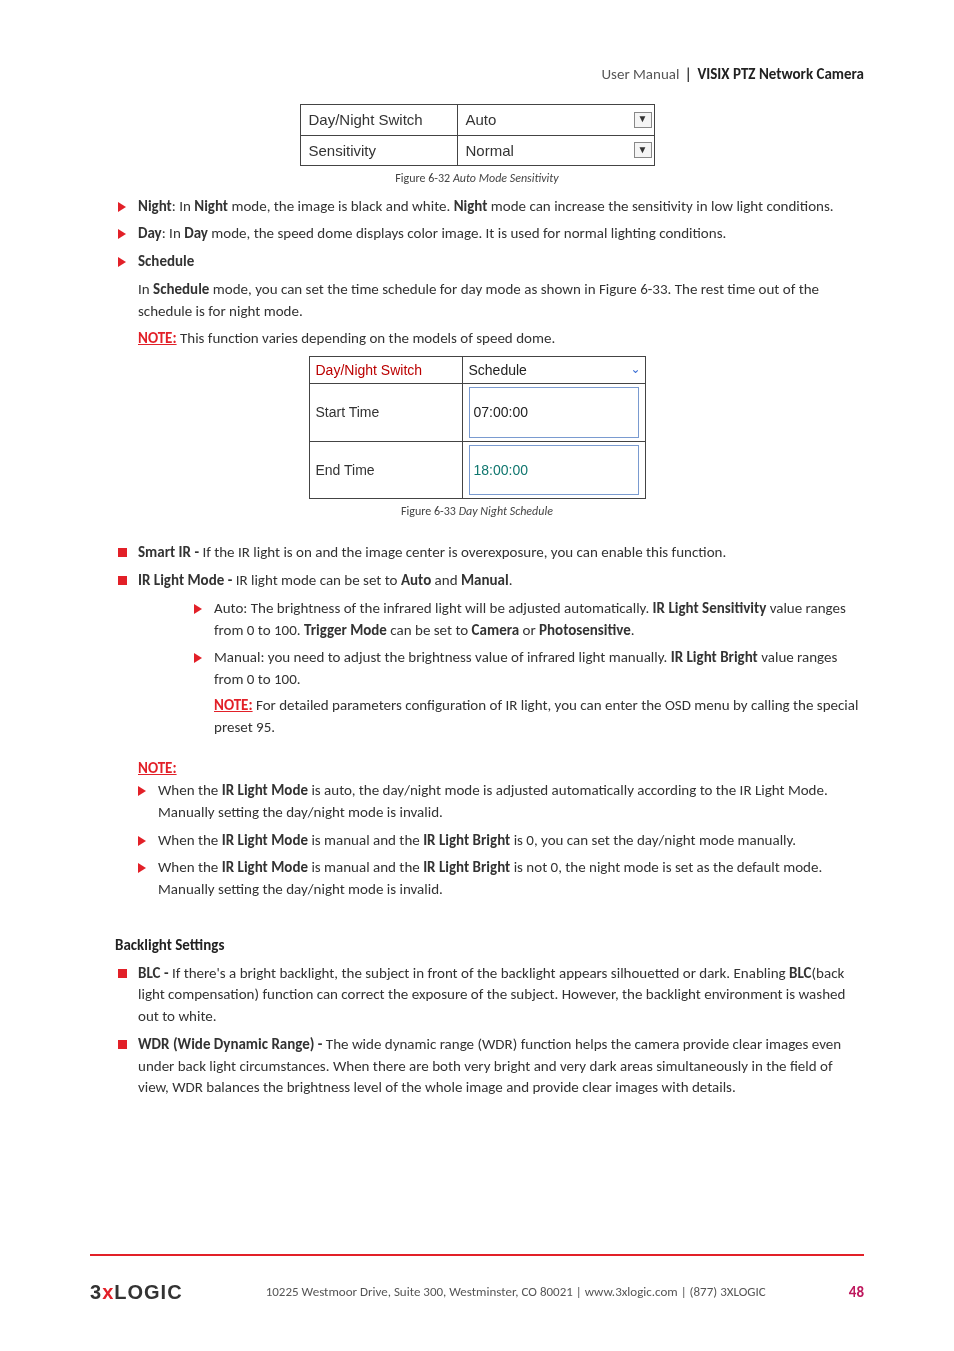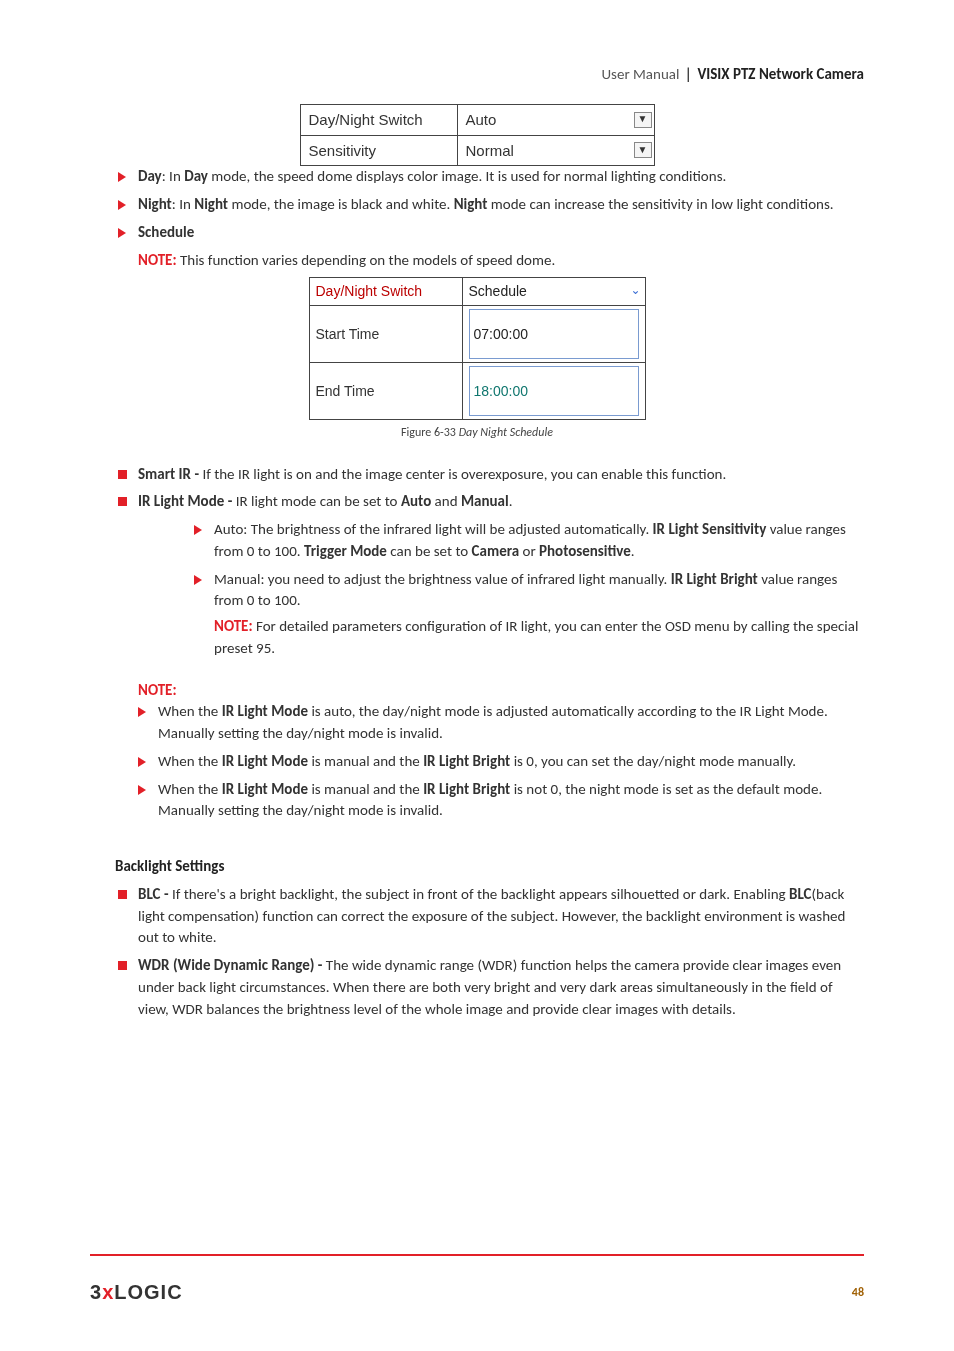--- a/index.html
+++ b/index.html
@@ -87,21 +87,21 @@
     background:#e22028;
   }
   ul.nested {
     margin-left: 28px;
   }
   .indented-para {
     margin-left: 48px;
     margin-bottom:6px;
   }
   .b { font-weight:700; }
-  .note-red { color:#e22028; font-weight:700; }
+  .note-red { color:#e22028; font-weight:700;text-decoration:underline; }
   .heading { font-weight:700; margin:14px 0 6px 0; color:#222;padding-left:25px; }
 
   
   .sched-table {
     border-collapse:collapse;
     margin:6px auto 2px auto;
   }
   .sched-table td {
     border:1px solid #444;
     padding:3px 6px;
@@ -124,21 +124,21 @@
   .footer {
     position:absolute;
     bottom:44px; left:90px; right:90px;
     border-top:2px solid #e22028;
     padding-top:22px;
     display:flex;
     align-items:center;
     justify-content:space-between;
     font-size:13px; color:#555;
   }
-  .footer .pg { color:#a16207; font-weight:700; font-size:12px; }
+  .footer .pg { color:#be185d; font-weight:700; font-size:15px; }
 
   
   .logo { font-family: Arial, sans-serif; font-weight:700; letter-spacing:1px; font-size:20px; color:#333; display:flex; align-items:center; }
   .logo .x { color:#e22028; }
   .spacer-md { height:14px; }
 </style>
 </head>
 <body>
 
 <div class="page">
@@ -160,32 +160,39 @@
     </tr>
     <tr>
       <td class="label">Sensitivity</td>
       <td class="val">
         <span>Normal</span>
         <span class="dd-arrow">▼</span>
       </td>
     </tr>
   </tbody>
     </table>
+  <div class="fig-cap">
+    <span>Figure 6-32</span>
+    <span class="it"> </span><span class="it">Auto Mode Sensitivity</span>
+  </div>
 
   <ul class="red-tri">
     <li>
+      <span class="b">Night</span><span>:   In </span><span class="b">Night</span><span> mode, the image is black and white. </span><span class="b">Night</span><span> mode can increase the sensitivity in low light conditions.</span>
+    </li>
+    <li>
       <span class="b">Day</span><span>:   In </span><span class="b">Day</span><span> mode, the speed dome displays color image. It is used for normal lighting conditions.</span>
     </li>
     <li>
-      <span class="b">Night</span><span>:   In </span><span class="b">Night</span><span> mode, the image is black and white. </span><span class="b">Night</span><span> mode can increase the sensitivity in low light conditions.</span>
-    </li>
-    <li>
       <span class="b">Schedule</span>
     </li>
   </ul>
+  <div class="indented-para">
+    In <span class="b">Schedule</span> mode, you can set the time schedule for day mode as shown in Figure 6-33. The rest time out of the schedule is for night mode.
+  </div>
   <div class="indented-para">
     <span class="note-red">NOTE:</span><span> This function varies depending on the models of speed dome.</span>
   </div>
 
   <table class="sched-table">
     <tbody>
         <tr>
       <td class="lbl" style="color:#b00">Day/Night Switch</td>
       <td class="inp">
         <span style="color:#222">Schedule</span>
@@ -261,16 +268,17 @@
       <span class="b">WDR (Wide Dynamic Range) -</span><span> The wide dynamic range (WDR) function helps the camera provide clear images even under back light circumstances. When there are both very bright and very dark areas simultaneously in the field of view, WDR balances the brightness level of the whole image and provide clear images with details.</span>
     </li>
   </ul>
 
   <div class="footer">
     <div class="logo">
       <span>3</span>
         <span class="x">x</span>
         <span>LOGIC</span>
     </div>
+    <div>10225 Westmoor Drive, Suite 300, Westminster, CO 80021 | www.3xlogic.com | (877) 3XLOGIC</div>
     <div class="pg">48</div>
   </div>
 
 </div>
 
 </body></html>

